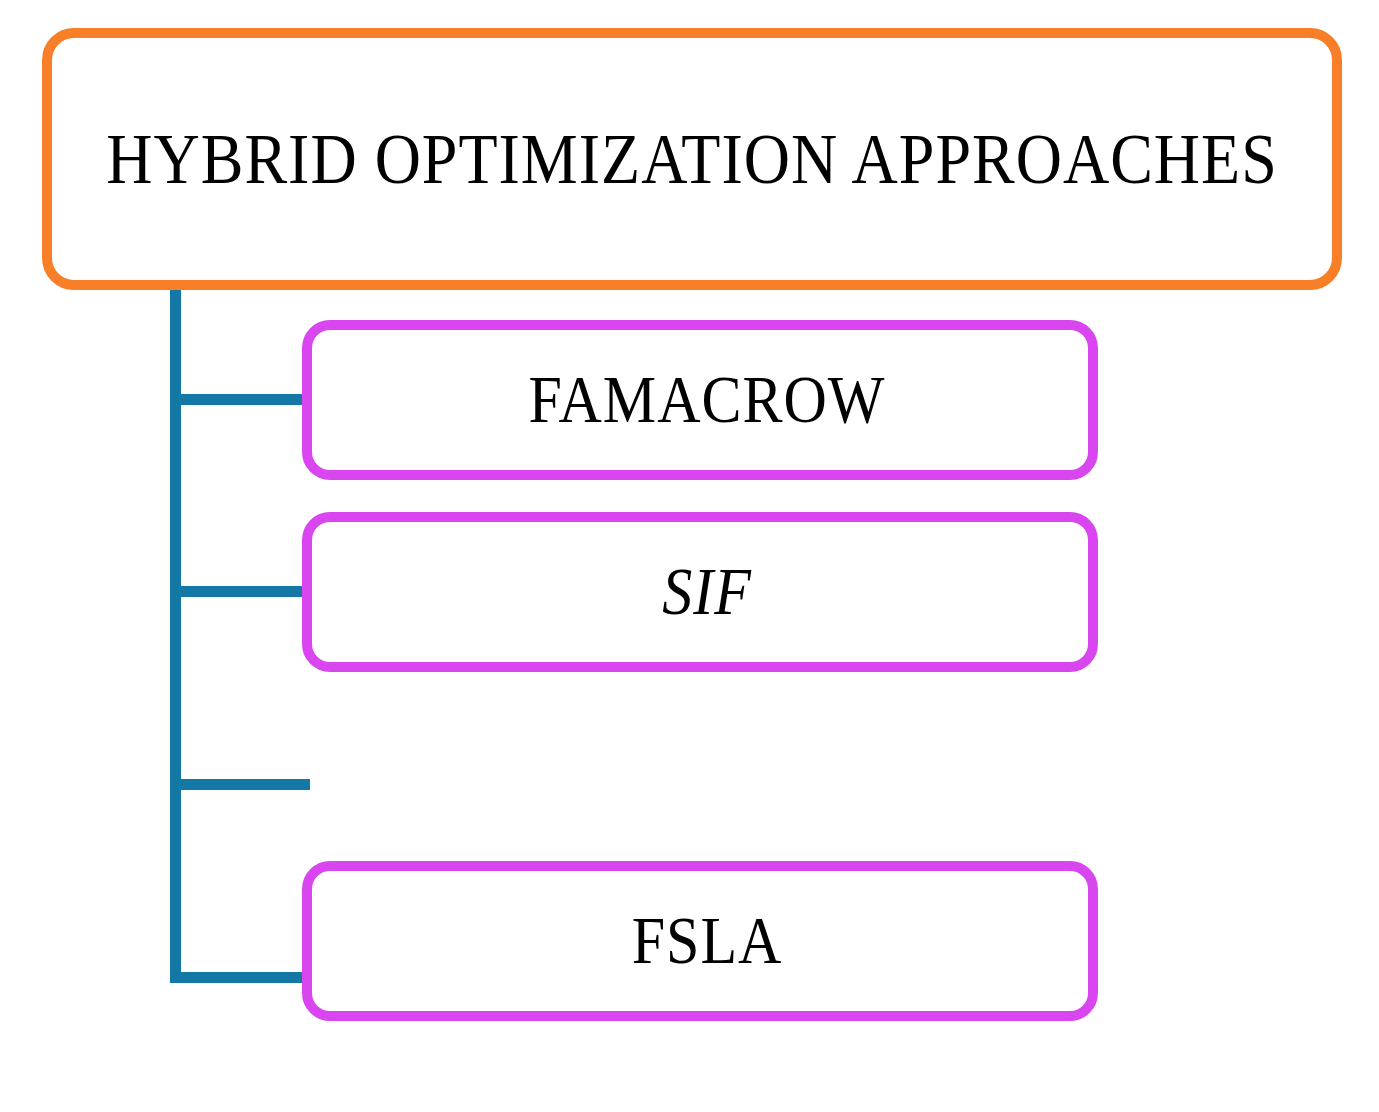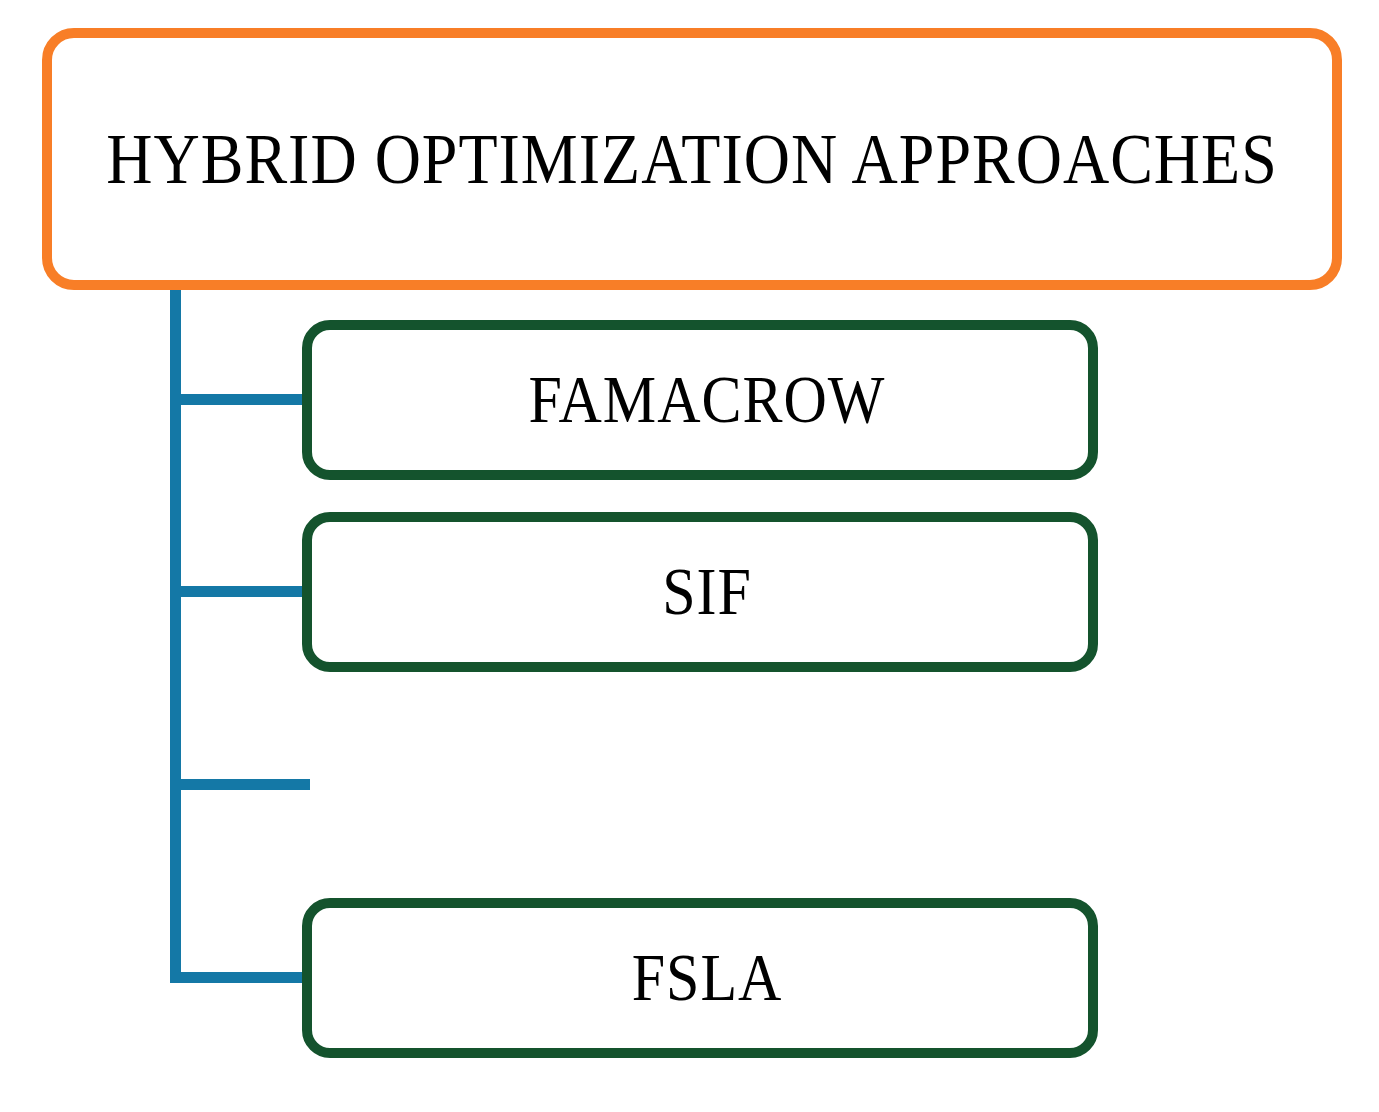--- a/index.html
+++ b/index.html
@@ -37,35 +37,35 @@
   .root-label {
     font-size: 64px;
     letter-spacing: 1px;
     transform: scaleY(1.12);
     white-space: nowrap;
   }
   .child-box {
     left: 302px;
     width: 796px;
     height: 160px;
-    border: 10px solid #14532d;
+    border: 10px solid #d946ef;
     border-radius: 28px;
     z-index: 2;
     padding-left: 14px;
   }
   .child-label {
     font-size: 60px;
     letter-spacing: 1px;
     transform: scaleY(1.12);
     white-space: nowrap;
   }
   .child-1 { top: 320px; }
-  .child-2 { top: 512px; }
+  .child-2 { top: 512px; font-style: italic; }
   .child-3 { top: 705px; }
-  .child-4 { top: 898px; }
+  .child-4 { top: 861px; }
 
   .connector {
     position: absolute;
     background: #1478a6;
     z-index: 1;
   }
   .trunk {
     left: 170px;
     top: 288px;
     width: 11px;

